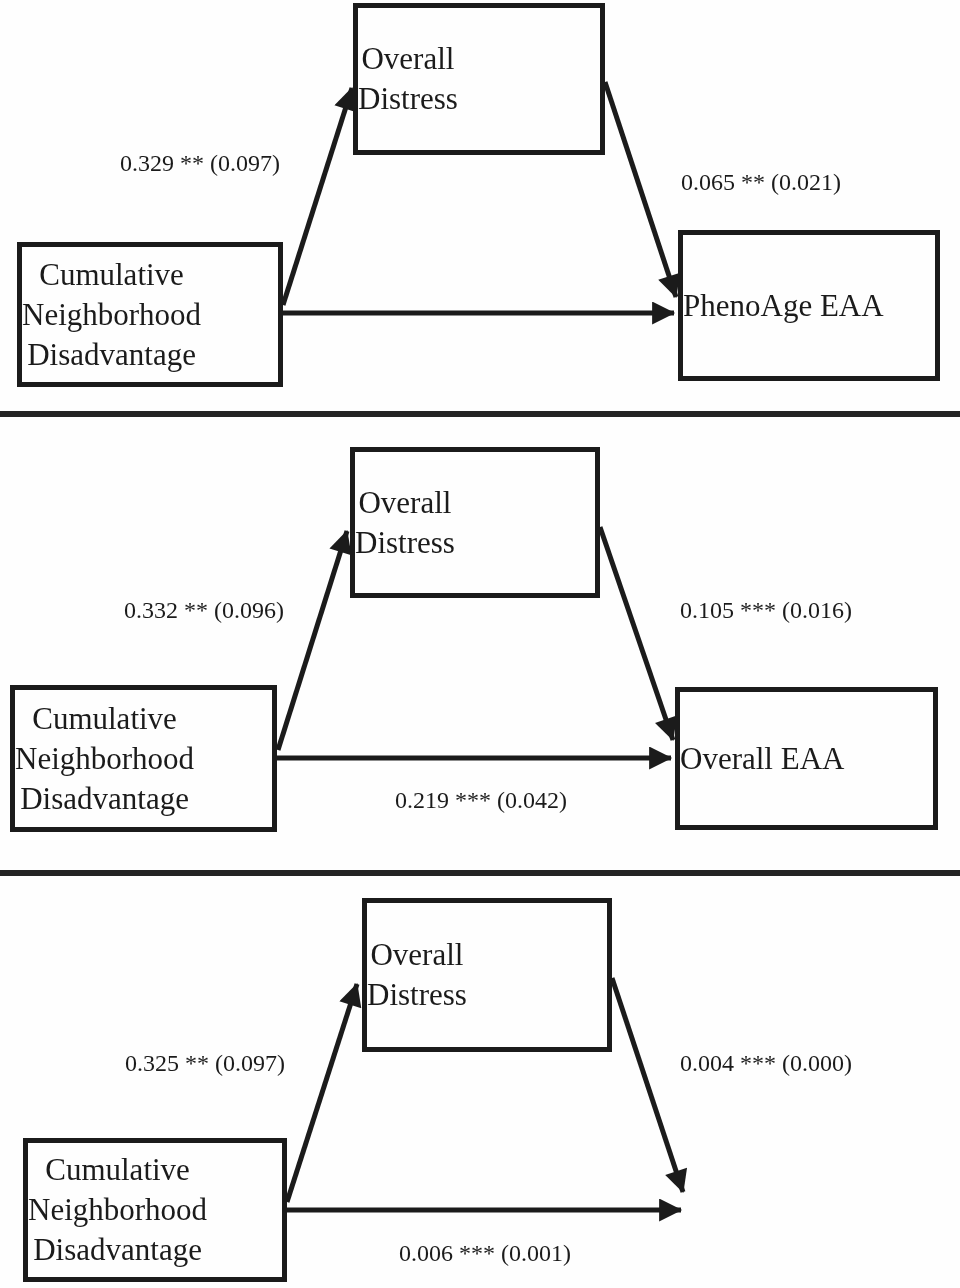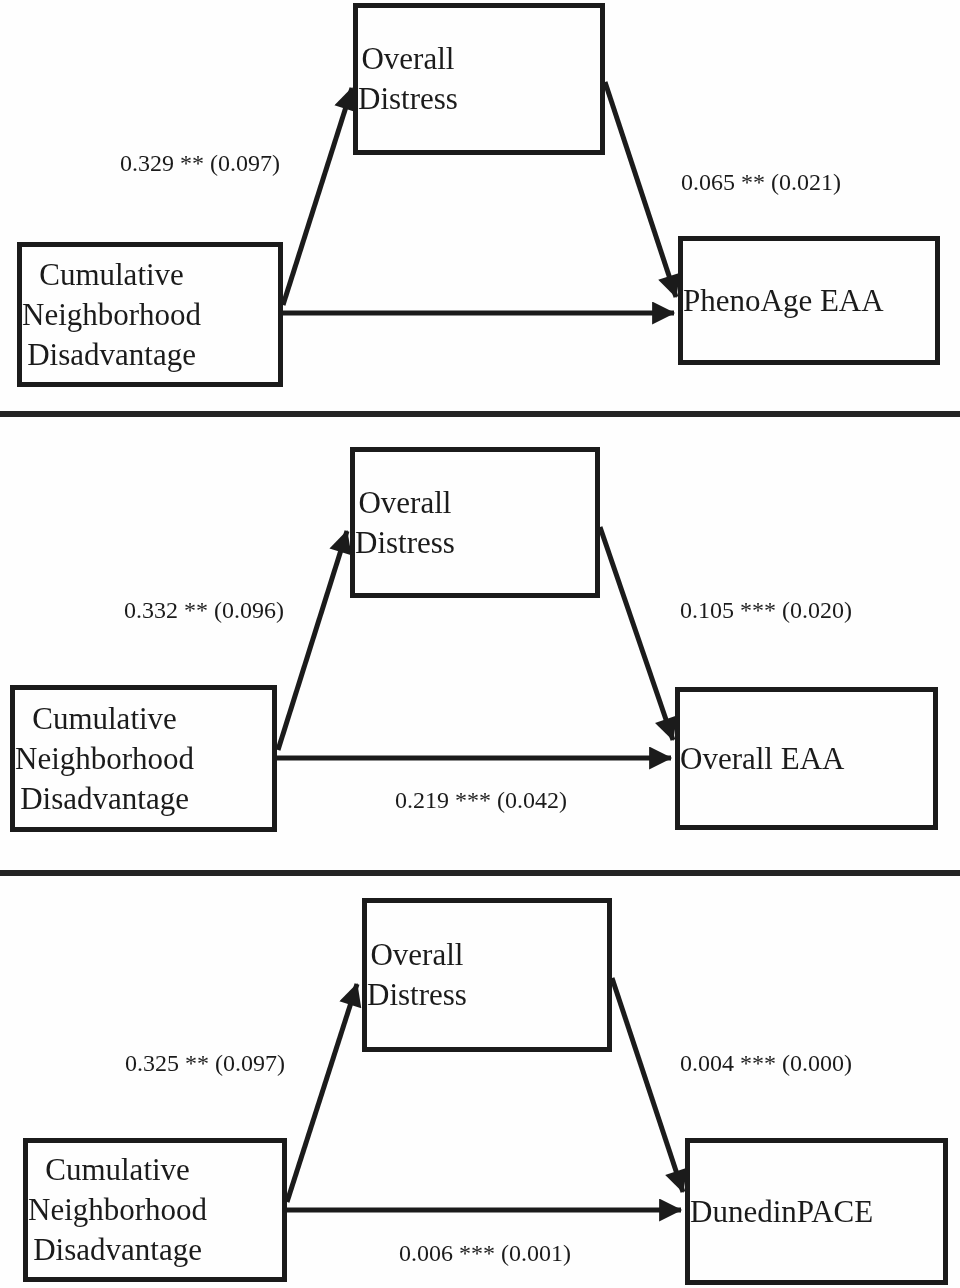--- a/index.html
+++ b/index.html
@@ -24,21 +24,21 @@
     position:absolute; width:380px; text-align:center;
     font-size:24px; line-height:42px; white-space:nowrap;
   }
   .divider { position:absolute; left:0; width:960px; height:6px; background:#242424; }
   .d1 { top:411px; }
   .d2 { top:870px; }
 
   
   .p1 .mediator-box  { left:353px; top:3px;   width:252px; height:152px; }
   .p1 .predictor-box { left:17px;  top:242px; width:266px; height:145px; }
-  .p1 .outcome-box   { left:678px; top:236px; width:262px; height:129px; }
+  .p1 .outcome-box   { left:678px; top:230px; width:262px; height:151px; }
   .p1 .coef-a { left:10px;  top:142px; }
   .p1 .coef-b { left:571px; top:151px;margin-top:10px; }
   .p1 .coef-c { left:288px; top:339px; }
 
   
   .p2 .mediator-box  { left:350px; top:30px;  width:250px; height:151px; }
   .p2 .predictor-box { left:10px;  top:268px; width:267px; height:147px; }
   .p2 .outcome-box   { left:675px; top:270px; width:263px; height:143px; }
   .p2 .coef-a { left:14px;   top:172px; }
   .p2 .coef-b { left:576px; top:172px; }
@@ -103,37 +103,34 @@
     </div>
     <div class="box predictor-box">
       <span class="box-label">Cumulative
 Neighborhood
 Disadvantage</span>
     </div>
     <div class="box outcome-box">
       <span class="box-label">Overall EAA</span>
     </div>
     <div class="coef coef-a">0.332 ** (0.096)</div>
-    <div class="coef coef-b">0.105 *** (0.020)</div>
+    <div class="coef coef-b">0.105 *** (0.016)</div>
     <div class="coef coef-c">0.219 *** (0.042)</div>
   </section>
 
   <div class="divider d2"></div>
 
   <section class="panel p3">
     <div class="box mediator-box">
       <span class="box-label">Overall
 Distress</span>
     </div>
     <div class="box predictor-box">
       <span class="box-label">Cumulative
 Neighborhood
 Disadvantage</span>
     </div>
-    <div class="box outcome-box">
-      <span class="box-label">DunedinPACE</span>
-    </div>
     <div class="coef coef-a">0.325 ** (0.097)</div>
     <div class="coef coef-b">0.004 *** (0.000)</div>
     <div class="coef coef-c">0.006 *** (0.001)</div>
   </section>
 
 </div>
 
 </body></html>

